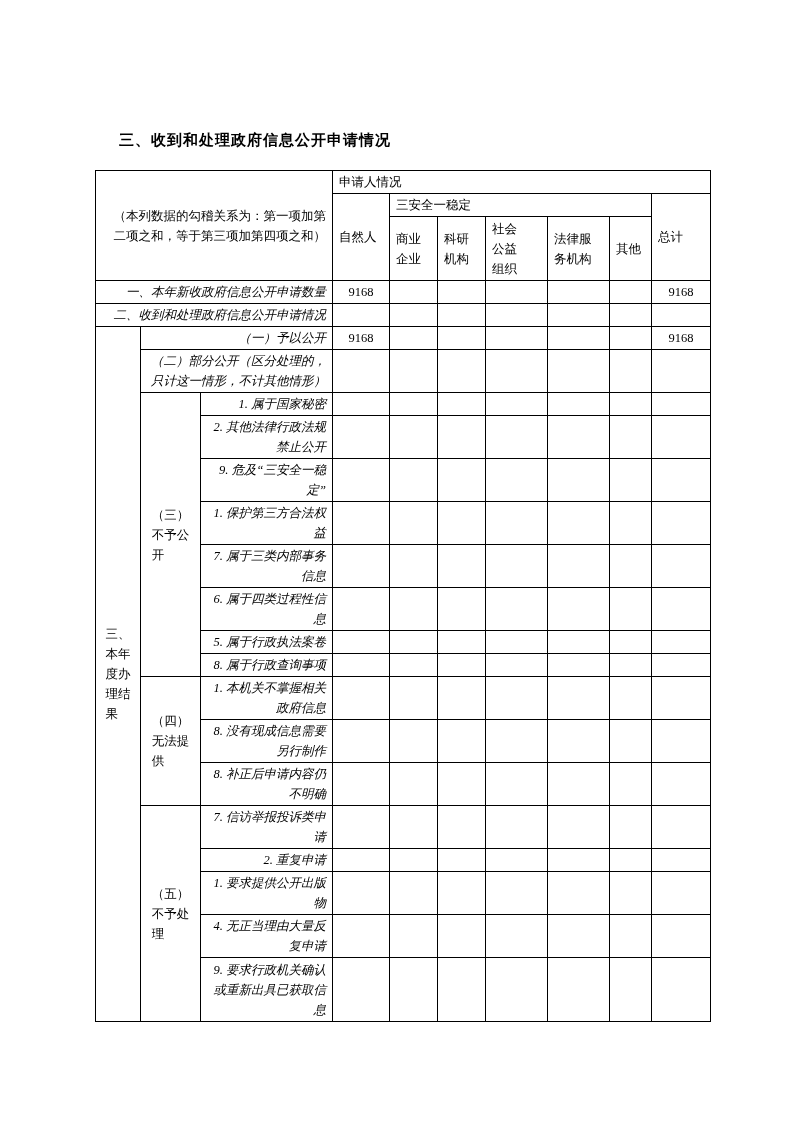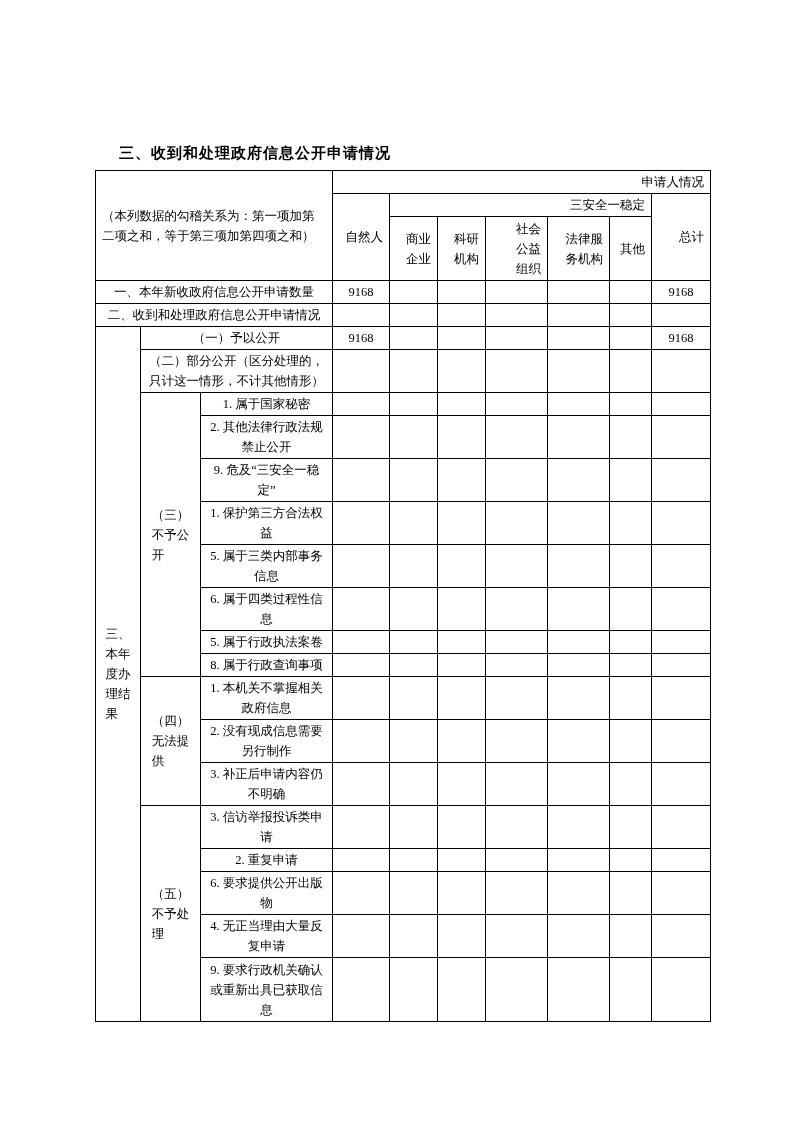--- a/index.html
+++ b/index.html
@@ -3,37 +3,37 @@
 <meta charset="utf-8">
 <style>
   * { margin:0; padding:0; box-sizing:border-box; }
   html,body { background:#ffffff; }
   .page {
     position:relative; width:793px; height:1122px; background:#fff;
     font-family:"Liberation Serif","DejaVu Serif",serif; color:#000;
     overflow:hidden;
   }
   .title {
-    position:absolute; left:119px; top:144px;
+    position:absolute; left:119px; top:131px;
     font-family:"Liberation Sans","DejaVu Sans",sans-serif;
     font-size:15px; font-weight:bold; letter-spacing:1px;
   }
   table.report {
     position:absolute; left:95px; top:170px; width:615px;
     border-collapse:collapse; table-layout:fixed;
     font-size:12.5px;
   }
   table.report td {
     border:1px solid #000; vertical-align:middle;
     line-height:20px; padding:1px 6px; overflow:hidden;
   }
-  td.center { text-align:right; padding:1px 2px; }
+  td.center { text-align:left; padding:1px 2px; }
   td.v { text-align:center; padding:1px 2px; }
-  td.label { text-align:center; }
-  td.note { padding:2px 7px; text-align:left; }
+  td.label { text-align:right;font-style:italic; }
+  td.note { padding:2px 7px; text-align:right; }
   .pre { white-space:pre-line; }
   td.vlabel, td.glabel { text-align:center; padding:1px 2px; }
   td.vlabel span, td.glabel span { display:inline-block; text-align:left; white-space:pre-line; vertical-align:middle; }
   tr.rh { height:20px; }
   tr.rt { height:64px; }
   tr.rs { height:22px; }
   tr.rd { height:43px; }
   tr.rx { height:64px; }
 </style>
 </head>
@@ -165,21 +165,21 @@
         <td class="label">1. 保护第三方合法权益</td>
         <td class="v"></td>
           <td class="v"></td>
           <td class="v"></td>
           <td class="v"></td>
           <td class="v"></td>
           <td class="v"></td>
           <td class="v"></td>
       </tr>
       <tr class="rd">
-        <td class="label">5. 属于三类内部事务信息</td>
+        <td class="label">7. 属于三类内部事务信息</td>
         <td class="v"></td>
           <td class="v"></td>
           <td class="v"></td>
           <td class="v"></td>
           <td class="v"></td>
           <td class="v"></td>
           <td class="v"></td>
       </tr>
       <tr class="rd">
         <td class="label">6. 属于四类过程性信息</td>
@@ -219,65 +219,65 @@
         <td class="label">1. 本机关不掌握相关政府信息</td>
         <td class="v"></td>
           <td class="v"></td>
           <td class="v"></td>
           <td class="v"></td>
           <td class="v"></td>
           <td class="v"></td>
           <td class="v"></td>
       </tr>
       <tr class="rd">
-        <td class="label">2. 没有现成信息需要另行制作</td>
-        <td class="v"></td>
-          <td class="v"></td>
-          <td class="v"></td>
-          <td class="v"></td>
-          <td class="v"></td>
-          <td class="v"></td>
-          <td class="v"></td>
-      </tr>
-      <tr class="rd">
-        <td class="label">3. 补正后申请内容仍不明确</td>
+        <td class="label">8. 没有现成信息需要另行制作</td>
+        <td class="v"></td>
+          <td class="v"></td>
+          <td class="v"></td>
+          <td class="v"></td>
+          <td class="v"></td>
+          <td class="v"></td>
+          <td class="v"></td>
+      </tr>
+      <tr class="rd">
+        <td class="label">8. 补正后申请内容仍不明确</td>
         <td class="v"></td>
           <td class="v"></td>
           <td class="v"></td>
           <td class="v"></td>
           <td class="v"></td>
           <td class="v"></td>
           <td class="v"></td>
       </tr>
 
       <tr class="rd">
         <td class="glabel" rowspan="5"><span>（五）
 不予处
 理</span></td>
-        <td class="label">3. 信访举报投诉类申请</td>
+        <td class="label">7. 信访举报投诉类申请</td>
         <td class="v"></td>
           <td class="v"></td>
           <td class="v"></td>
           <td class="v"></td>
           <td class="v"></td>
           <td class="v"></td>
           <td class="v"></td>
       </tr>
       <tr class="rs">
         <td class="label">2. 重复申请</td>
         <td class="v"></td>
           <td class="v"></td>
           <td class="v"></td>
           <td class="v"></td>
           <td class="v"></td>
           <td class="v"></td>
           <td class="v"></td>
       </tr>
       <tr class="rd">
-        <td class="label">6. 要求提供公开出版物</td>
+        <td class="label">1. 要求提供公开出版物</td>
         <td class="v"></td>
           <td class="v"></td>
           <td class="v"></td>
           <td class="v"></td>
           <td class="v"></td>
           <td class="v"></td>
           <td class="v"></td>
       </tr>
       <tr class="rd">
         <td class="label">4. 无正当理由大量反复申请</td>

